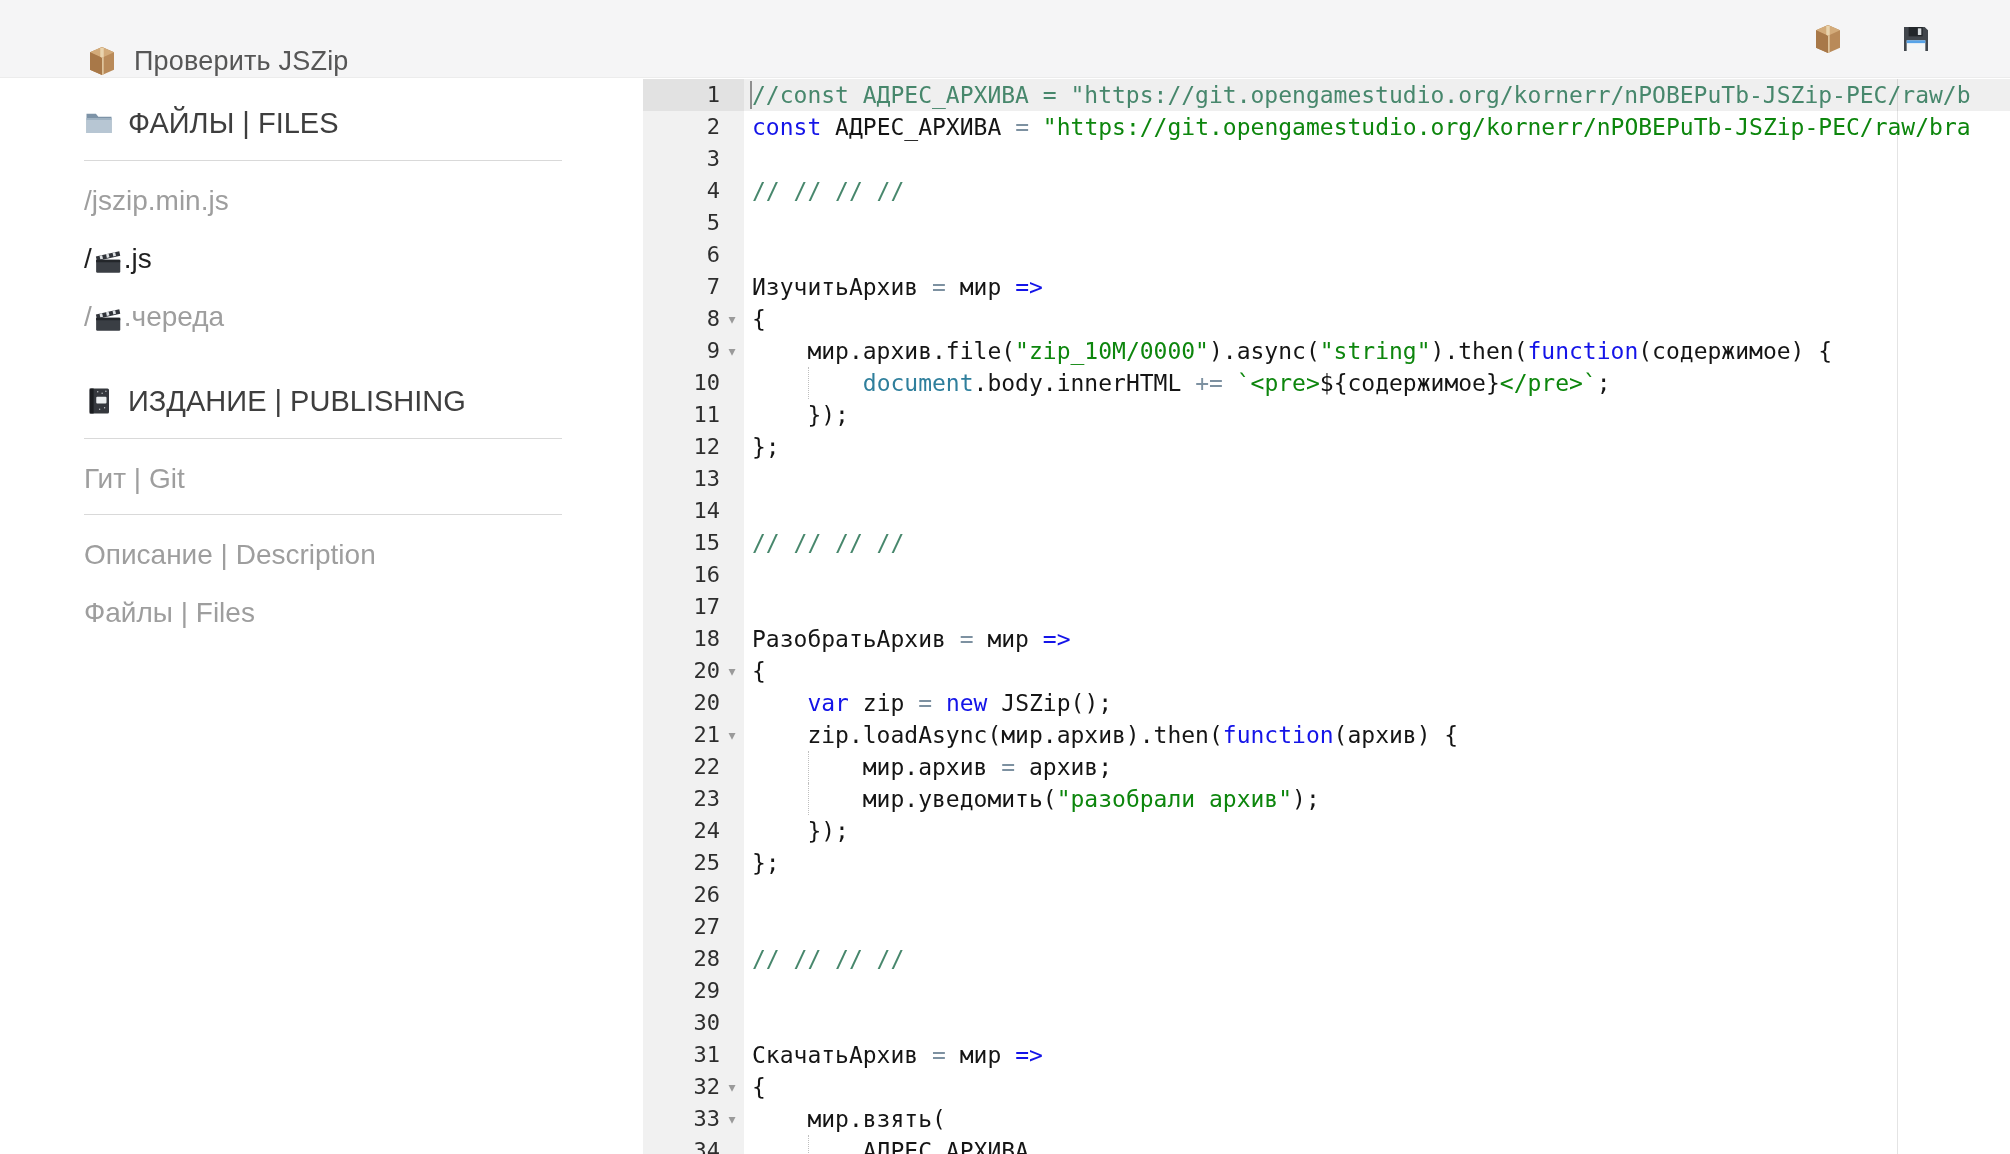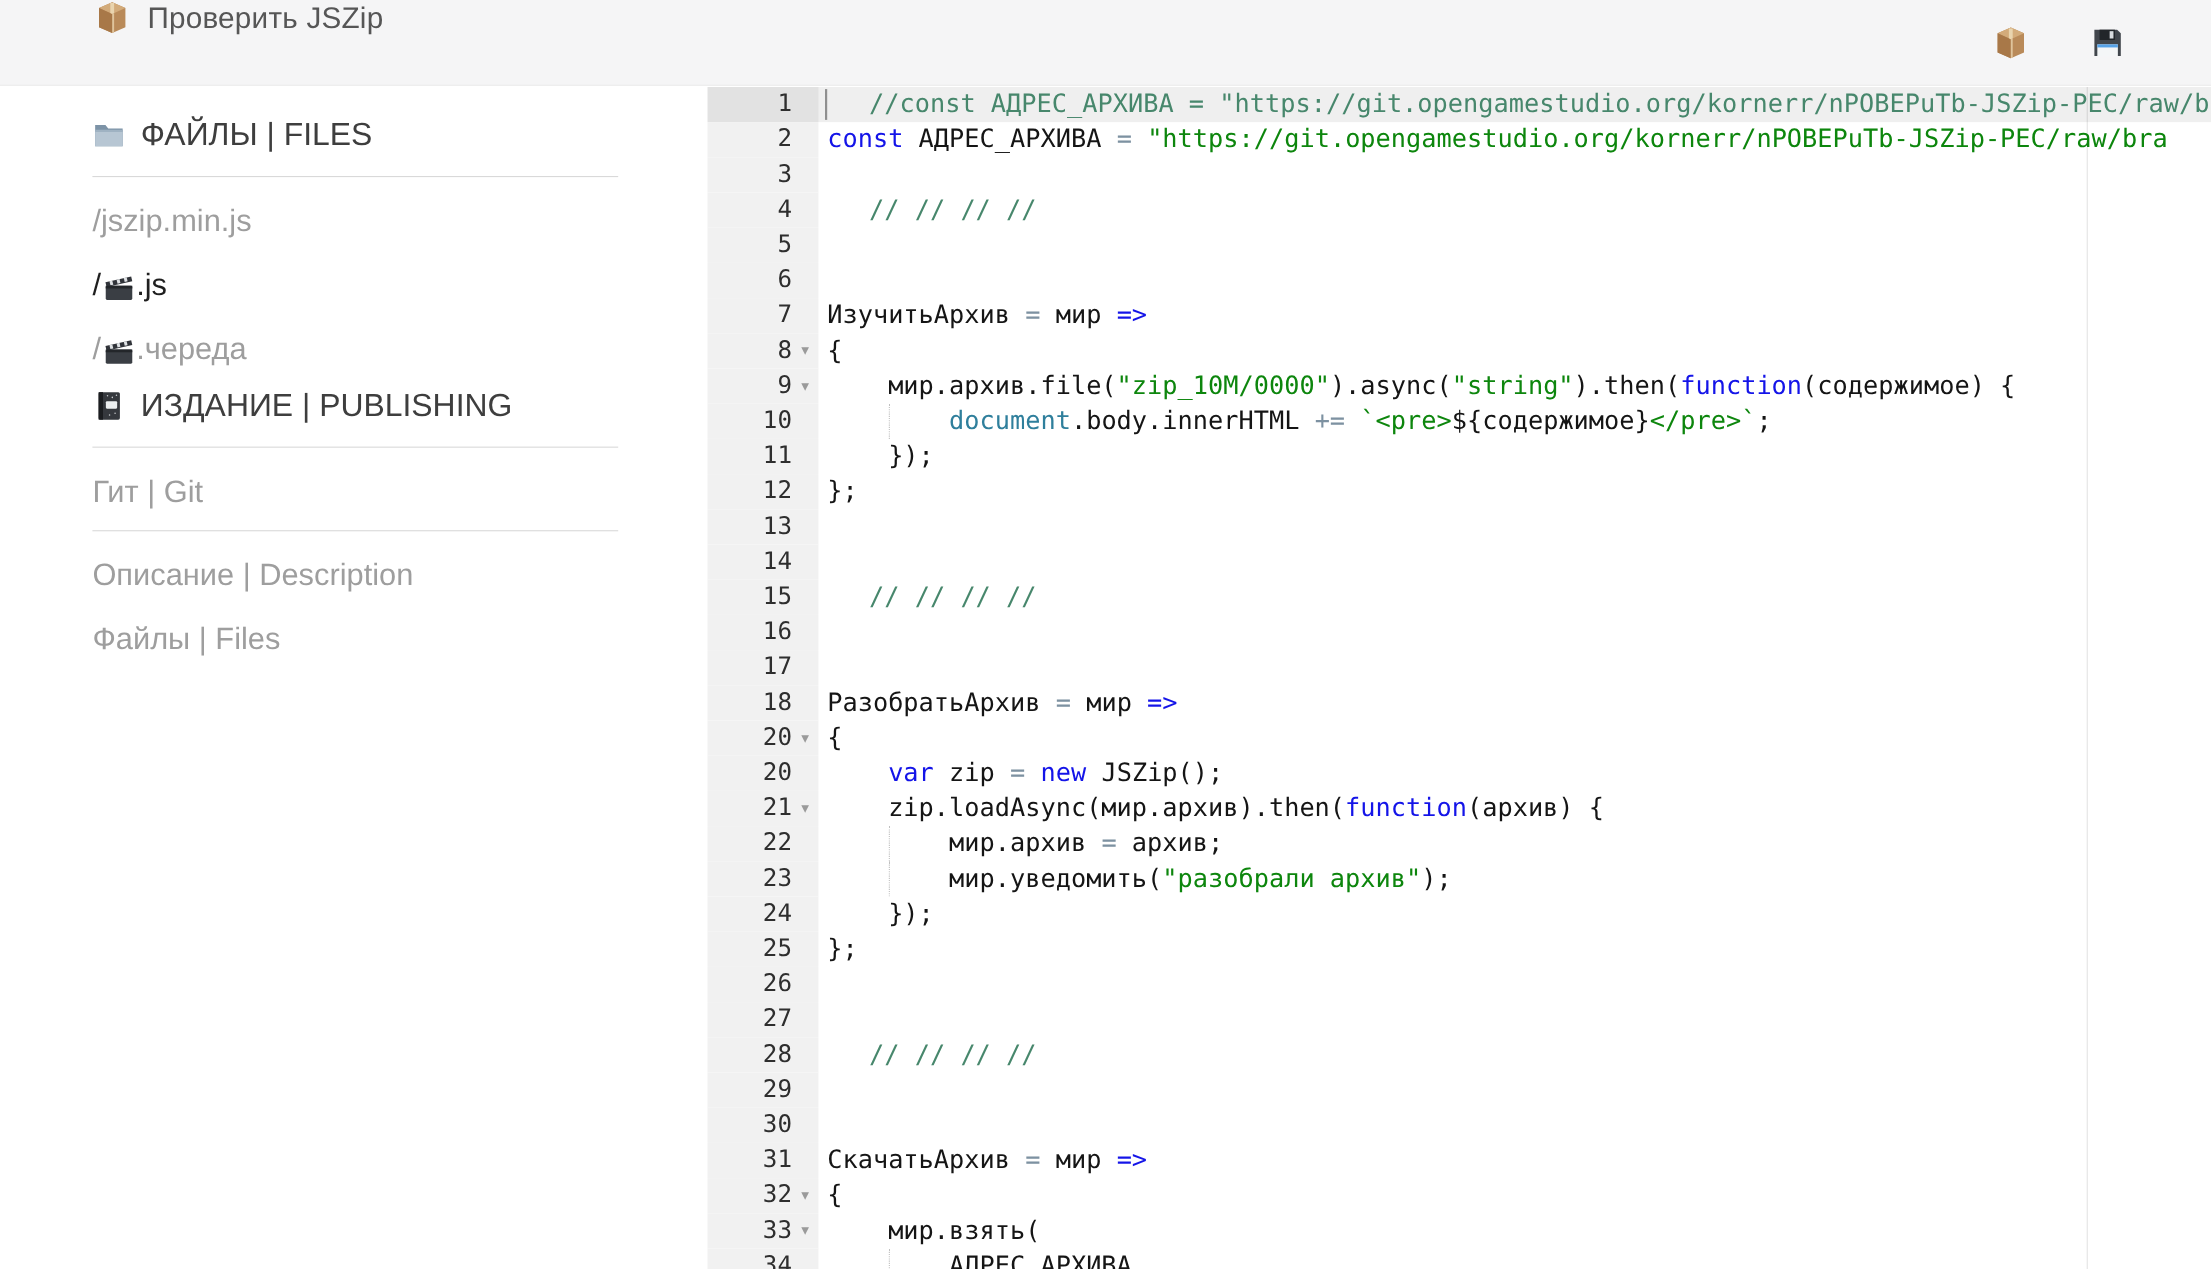--- a/index.html
+++ b/index.html
@@ -2,36 +2,36 @@
 <html style="--code-plain: #151515; --code-comment: #47876c; --code-keyword: #1414e8; --code-string: #0d860d; --code-operator: #7d91a1; --code-support: #2f7f9c;"><head>
 <meta charset="utf-8">
 <style>
   * { margin:0; padding:0; box-sizing:border-box; }
   html,body { width:2010px; height:1154px; overflow:hidden; background:#fff;
               font-family:"Liberation Sans", sans-serif; }
 
   
   .app-header { position:absolute; top:0; left:0; right:0; height:78px;
     background:#f5f5f6; border-bottom:1px solid #ececec;
-    display:flex; align-items:flex-start; }
+    display:flex; align-items:flex-end; }
   .header-left { margin-left:86px; display:flex; align-items:center; gap:16px; }
   .app-title { font-size:27px; color:#565656; letter-spacing:.2px; }
   .icon { display:inline-flex; align-items:center; justify-content:center; }
   .icon svg { display:block; }
   .title-icon svg { width:32px; height:32px; }
   .header-actions { position:absolute; right:78px; top:0; height:100%;
     display:flex; align-items:center; gap:56px; }
   .header-actions .hbtn { cursor:pointer; }
   .header-actions svg { width:32px; height:32px; }
 
   
   .sidebar { position:absolute; top:79px; left:0; width:643px; bottom:0;
     background:#fff; padding:24px 0 0 84px; }
   .sb-section { display:flex; align-items:center; gap:14px;
-    font-size:29px; color:#3e3e3e; line-height:40px; margin-top:14px; }
+    font-size:29px; color:#3e3e3e; line-height:40px; margin-top:46px; }
   .sb-section:first-child { margin-top:0; }
   .sb-section .icon svg { width:30px; height:30px; }
   .sb-divider { border:none; border-top:1px solid #d9d9d9; width:478px;
     margin:17px 0 0 0; }
   .sb-item { font-size:28px; color:#9e9e9e; line-height:36px; margin-top:22px;
     cursor:pointer; display:flex; align-items:center; }
   .sb-item.active { color:#1f1f1f; }
   .sb-item .inline-icon svg { width:30px; height:30px; margin:0 1px; transform:translateY(3px); }
 
   
@@ -49,21 +49,21 @@
   .fold { width:24px; text-align:center; font-size:14px; color:#9a9a9a;
     font-family:"DejaVu Sans", sans-serif; cursor:pointer; }
   .fold.empty { visibility:hidden; }
   .code-cell { flex:1; position:relative; padding-left:8px; overflow:hidden; }
   .code-row.active .code-cell { background:rgba(40,40,40,0.075); }
   .indent-guide { position:absolute; left:64px; top:0; bottom:0; width:0;
     border-left:1px dotted #bfbfbf; }
   .cursor { position:absolute; left:6px; top:2px; width:2px; height:28px;
     background:#8f8f8f; }
   .tok-plain    { color:var(--code-plain); }
-  .tok-comment  { color:var(--code-comment);padding-left:38px; }
+  .tok-comment  { color:var(--code-comment); }
   .tok-keyword  { color:var(--code-keyword); }
   .tok-string   { color:var(--code-string); }
   .tok-operator { color:var(--code-operator); }
   .tok-support  { color:var(--code-support);text-align:right; }
 </style>
 </head>
 <body>
 
 <div class="app-header">
   <div class="header-left">

